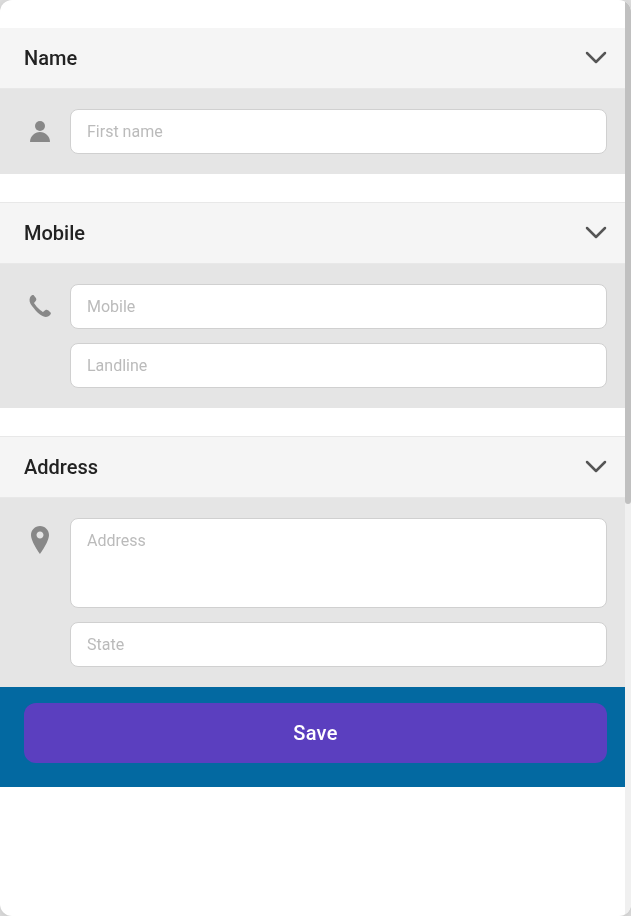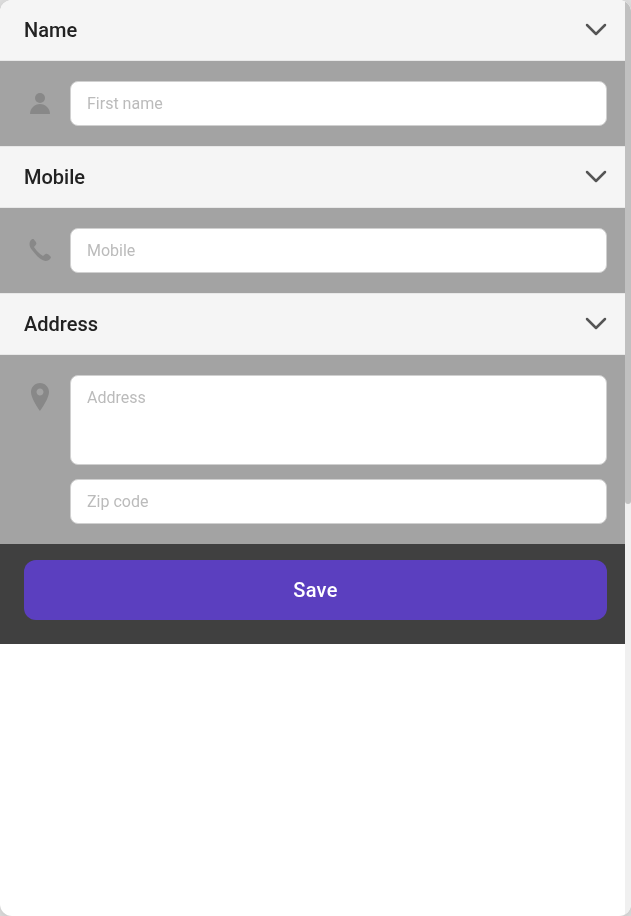--- a/index.html
+++ b/index.html
@@ -48,20 +48,21 @@
     }
 
     .section-header {
       background: #f5f5f5;
       padding: 18px 24px;
       display: flex;
       align-items: center;
       justify-content: space-between;
       border-bottom: 1px solid #e8e8e8;
       border-top: 1px solid #e8e8e8;
+      margin-top: 28px;
     }
 
     .section-header:first-child {
       border-top: none;
     }
 
     .section-title {
       font-size: 20px;
       font-weight: 500;
       color: #222;
@@ -70,21 +71,21 @@
     .chevron-icon {
       color: #555;
       font-size: 18px;
     }
 
     .section-content {
       padding: 20px 24px;
       display: flex;
       flex-direction: column;
       gap: 14px;
-      background: #a3a3a3;
+      background: #e5e5e5;
     }
 
     .field-row {
       display: flex;
       align-items: flex-start;
       gap: 14px;
     }
 
     .field-icon {
       width: 32px;
@@ -133,21 +134,21 @@
       display: flex;
       gap: 14px;
     }
 
     .two-col input {
       flex: 1;
     }
 
     .save-area {
       padding: 16px 24px 24px;
-      background: #404040;
+      background: #0369a1;
     }
 
     .save-button {
       width: 100%;
       padding: 18px;
       background: #5b3fbf;
       color: #fff;
       border: none;
       border-radius: 12px;
       font-size: 20px;
@@ -195,20 +196,21 @@
 
   <div class="section-content">
     <div class="field-row">
       <div class="field-icon">
         <svg width="26" height="26" viewBox="0 0 26 26" fill="#888">
           <path d="M6.5 2C6.5 2 4 2 3 4.5C2 7 2.5 10 5 13C7.5 16 10 19.5 13 21.5C16 23.5 18.5 24.5 21 23.5C23.5 22.5 24 20 24 20L21.5 17.5C21.5 17.5 20 16 18.5 17C17 18 16 19 16 19C16 19 13 17 11 15C9 13 7 10 7 10C7 10 8 9 9 7.5C10 6 8.5 4.5 8.5 4.5L6.5 2Z" fill="#888"></path>
         </svg>
       </div>
       <div class="field-inputs">
         <input type="text" placeholder="Mobile" style="">
+        <input type="text" placeholder="Landline" style="">
       </div>
     </div>
   </div>
 
   <div class="section-header">
     <span class="section-title">Address</span>
     <span class="chevron-icon">
       <svg width="22" height="14" viewBox="0 0 22 14" fill="none">
         <path d="M2 2L11 11L20 2" stroke="#555" stroke-width="2.5" stroke-linecap="round" stroke-linejoin="round"></path>
       </svg>
@@ -218,21 +220,21 @@
   <div class="section-content">
     <div class="field-row">
       <div class="field-icon">
         <svg width="26" height="30" viewBox="0 0 26 30" fill="#888">
           <path d="M13 1C8.03 1 4 5.03 4 10c0 6.75 9 19 9 19s9-12.25 9-19c0-4.97-4.03-9-9-9zm0 12.5c-1.93 0-3.5-1.57-3.5-3.5S11.07 6.5 13 6.5s3.5 1.57 3.5 3.5-1.57 3.5-3.5 3.5z"></path>
         </svg>
       </div>
       <div class="field-inputs">
         <textarea class="address-textarea" placeholder="Address" style=""></textarea>
         <div class="two-col">
-          <input type="text" placeholder="Zip code" style="">
+          <input type="text" placeholder="State" style="">
         </div>
       </div>
     </div>
   </div>
 
   <div class="save-area">
     <button class="save-button">Save</button>
   </div>
 
   <div class="scrollbar">

